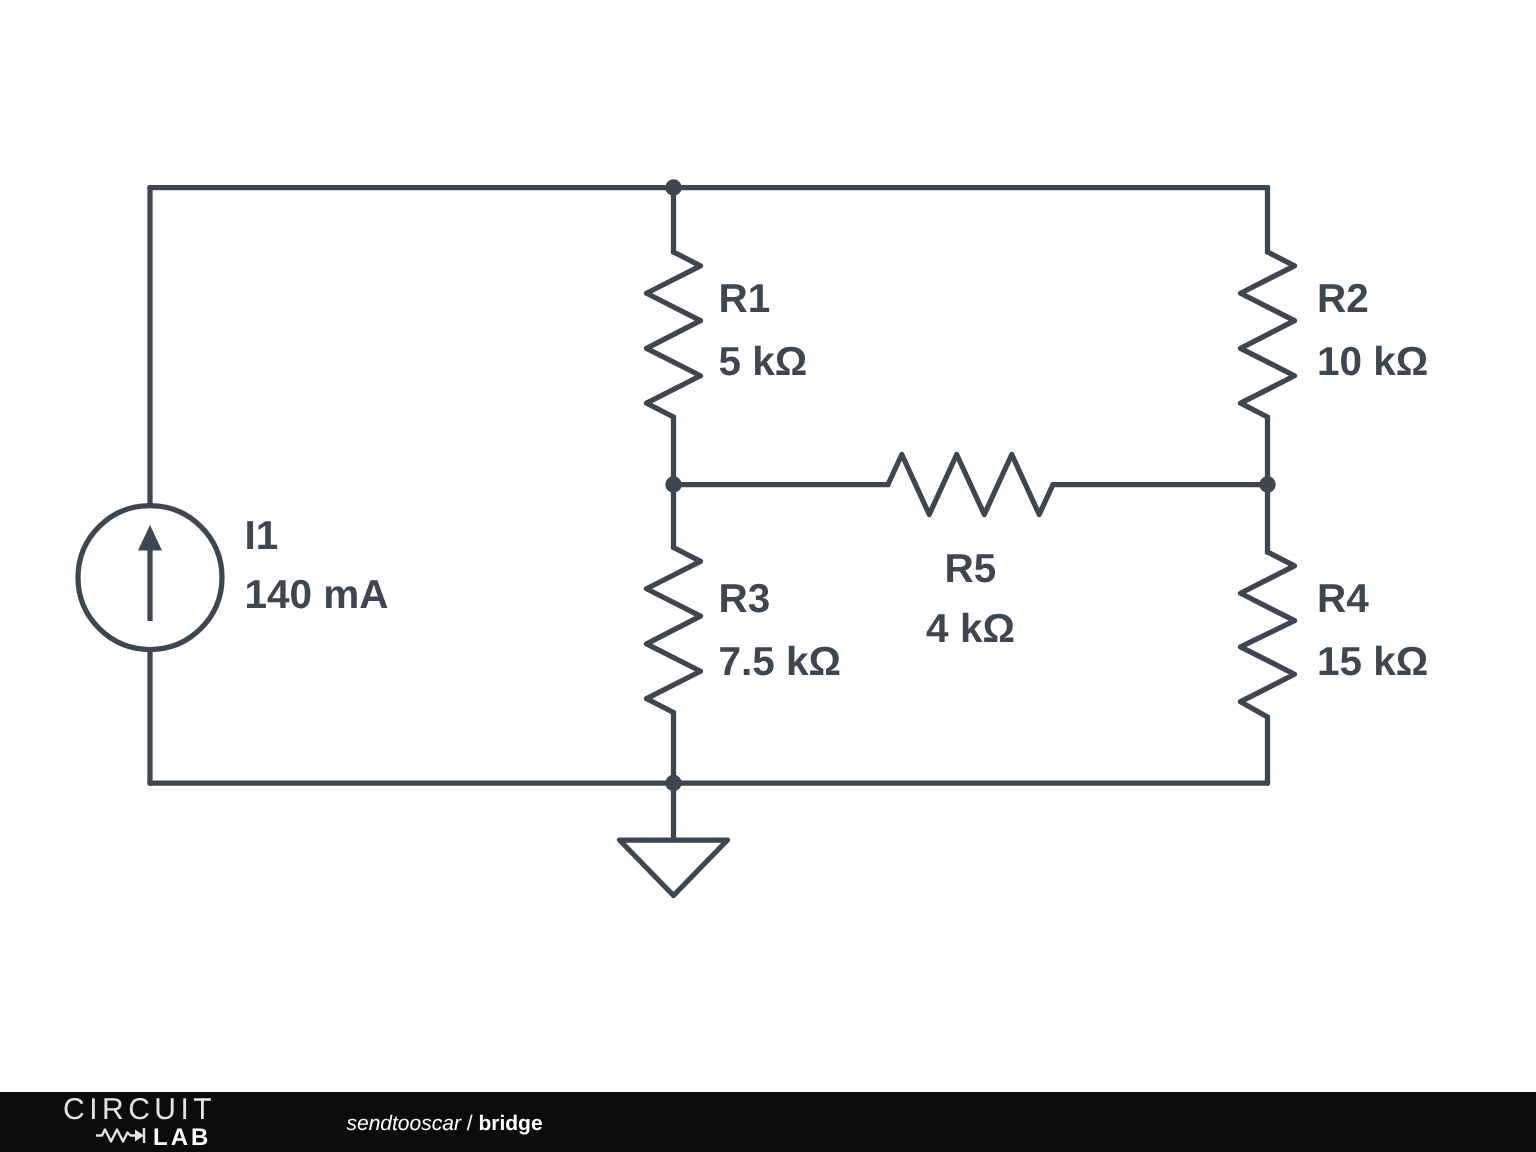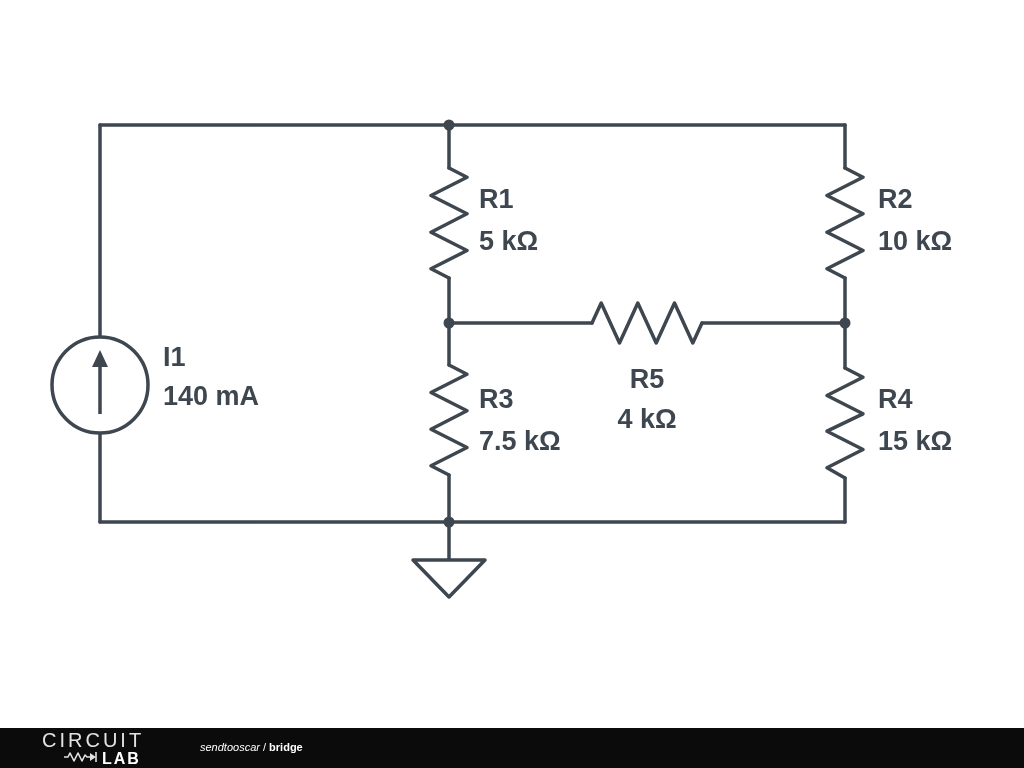--- a/index.html
+++ b/index.html
@@ -53,25 +53,25 @@
     margin-left: 22px;
   }
   .logo-zigzag { margin-right: 4px; }
   .logo-lab {
     color: #ffffff;
     font-weight: bold;
     font-size: 16px;
     letter-spacing: 2px;
   }
   .footer-text {
-    margin-left: 8px;
+    margin-left: 39px;
     display: flex;
     flex-direction: row;
     justify-content: center;
-    font-size: 11px;
+    font-size: 14px;
     line-height: 1.45;
   }
   .credit-author { font-style: italic; }
   .credit-title  { font-weight: bold; }
   .footer-url    { font-weight: bold; }
 </style>
 </head>
 <body>
 
 <div class="page">

